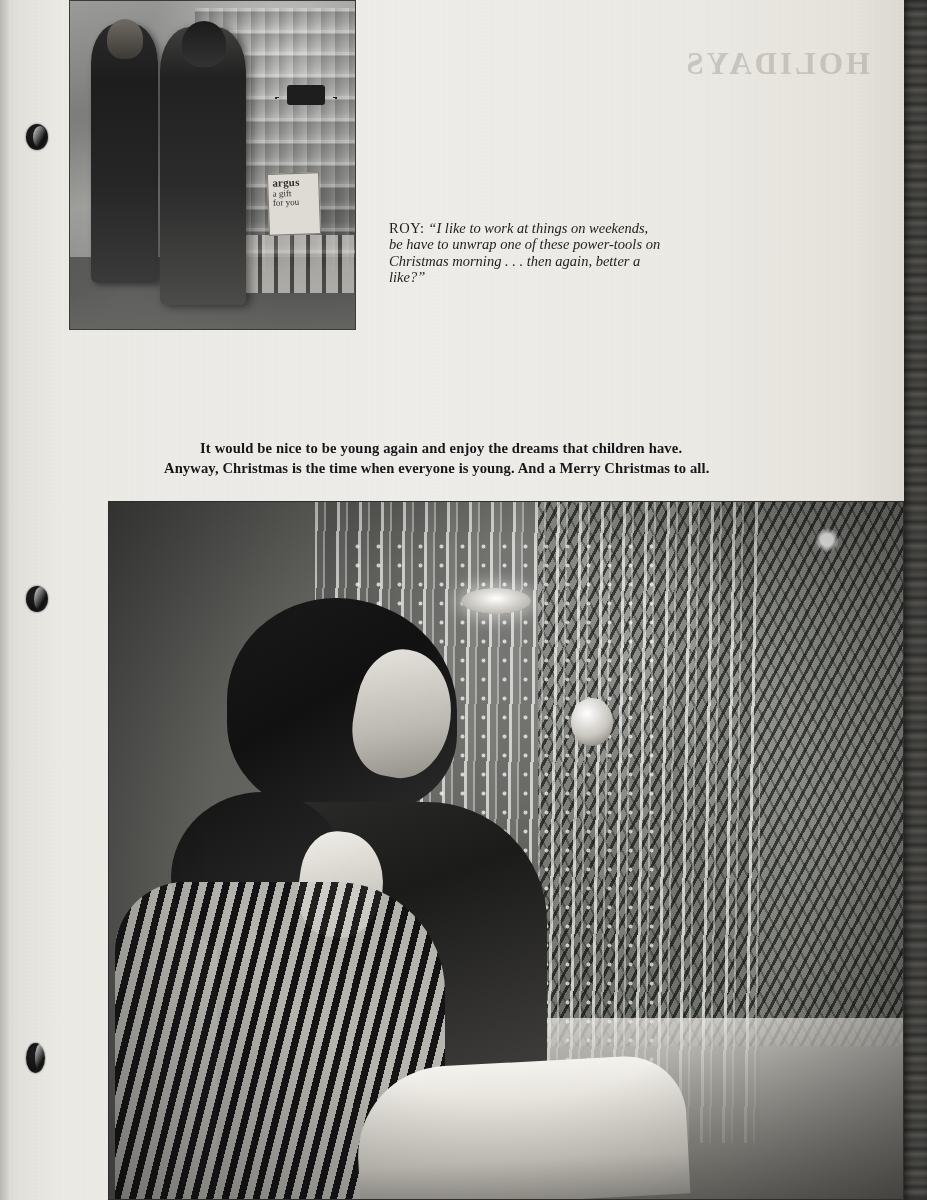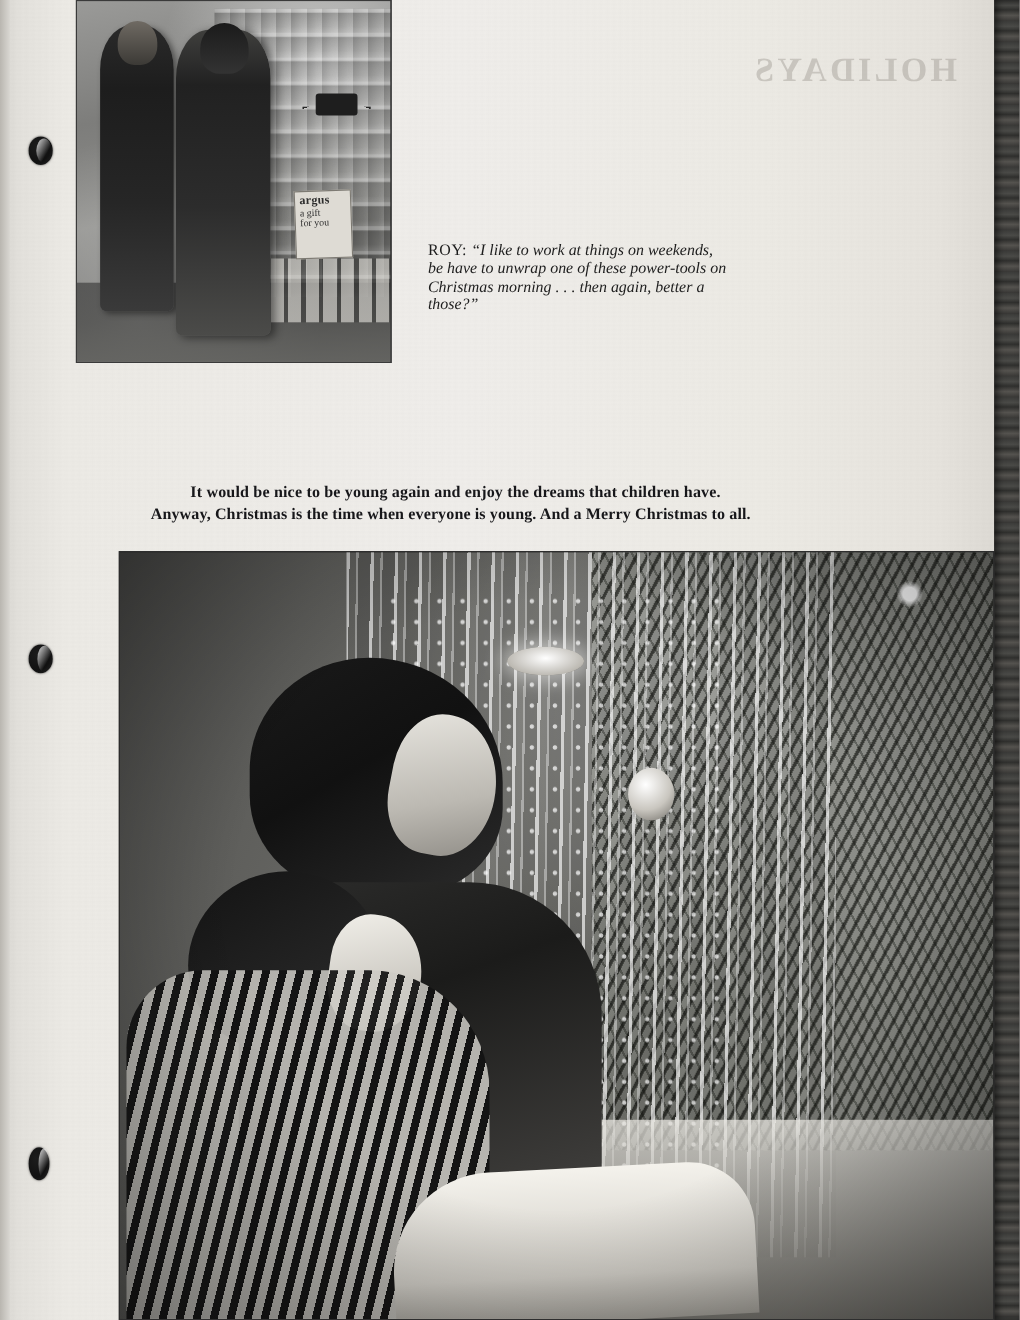--- a/index.html
+++ b/index.html
@@ -307,20 +307,21 @@
     width: 668px;
     text-align: left;
   }
   .closing-line {
     font-family: "Liberation Serif", serif;
     font-weight: bold;
     font-size: 14.6px;
     line-height: 20px;
     color: #17171a;
     white-space: nowrap;
+    margin-left: 27px;
   }
   .closing-line.l1 { padding-left: 36px; letter-spacing: .15px; }
   .closing-line.l2 { padding-left: 0px;  letter-spacing: .1px; }
 </style>
 </head>
 <body>
 
 <div class="page">
 
   <div class="paper"></div>
@@ -356,21 +357,21 @@
     </div>
   </div>
 
   <div class="quote-block">
     <div class="quote-line first">
       <span class="speaker">ROY:</span>
       <span>“I like to work at things on weekends,</span>
     </div>
     <div class="quote-line">be have to unwrap one of these power-tools on</div>
     <div class="quote-line">Christmas morning . . . then again, better a</div>
-    <div class="quote-line">those?”</div>
+    <div class="quote-line">like?”</div>
   </div>
 
   <div class="closing-block">
     <div class="closing-line l1">It would be nice to be young again and  enjoy  the  dreams  that  children  have.</div>
     <div class="closing-line l2">Anyway, Christmas is the time when everyone is young. And a Merry Christmas to all.</div>
   </div>
 
   <div class="photo photo-bottom">
     <div class="pb-bg"></div>
     <div class="pb-branches"></div>

